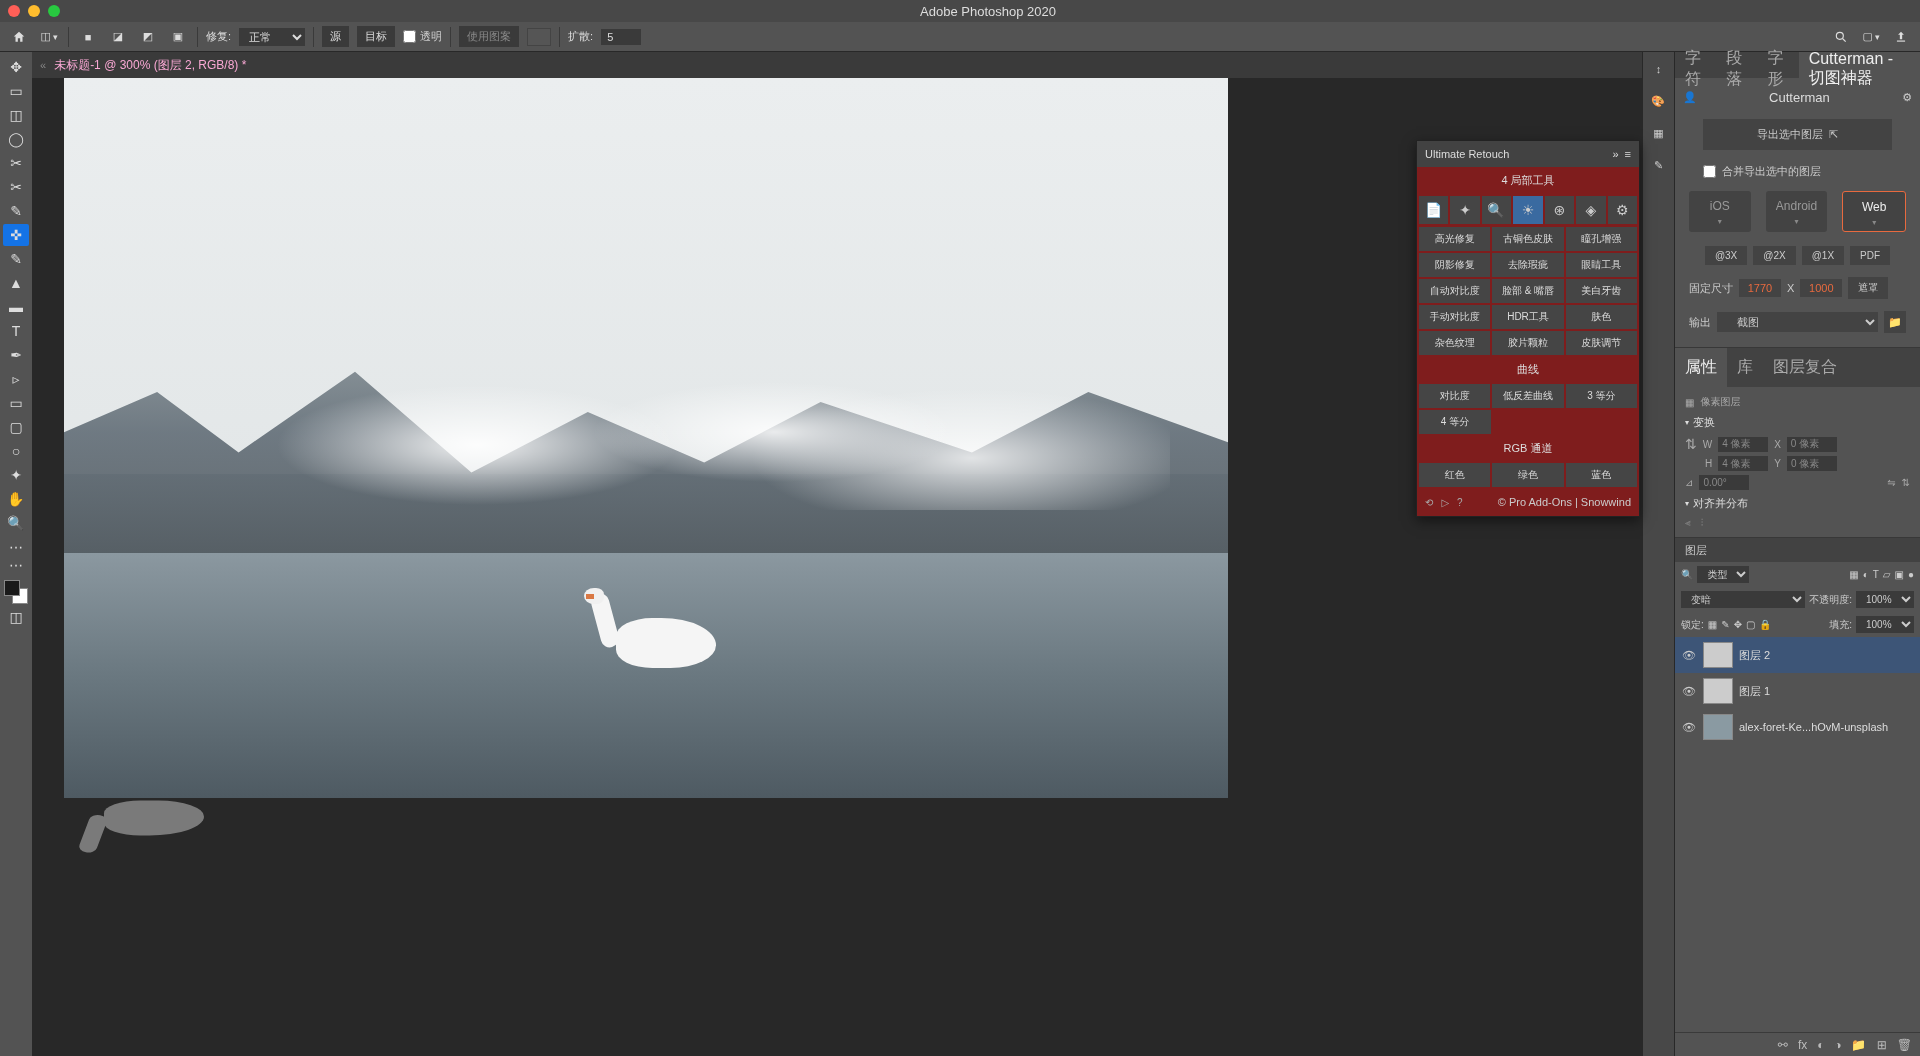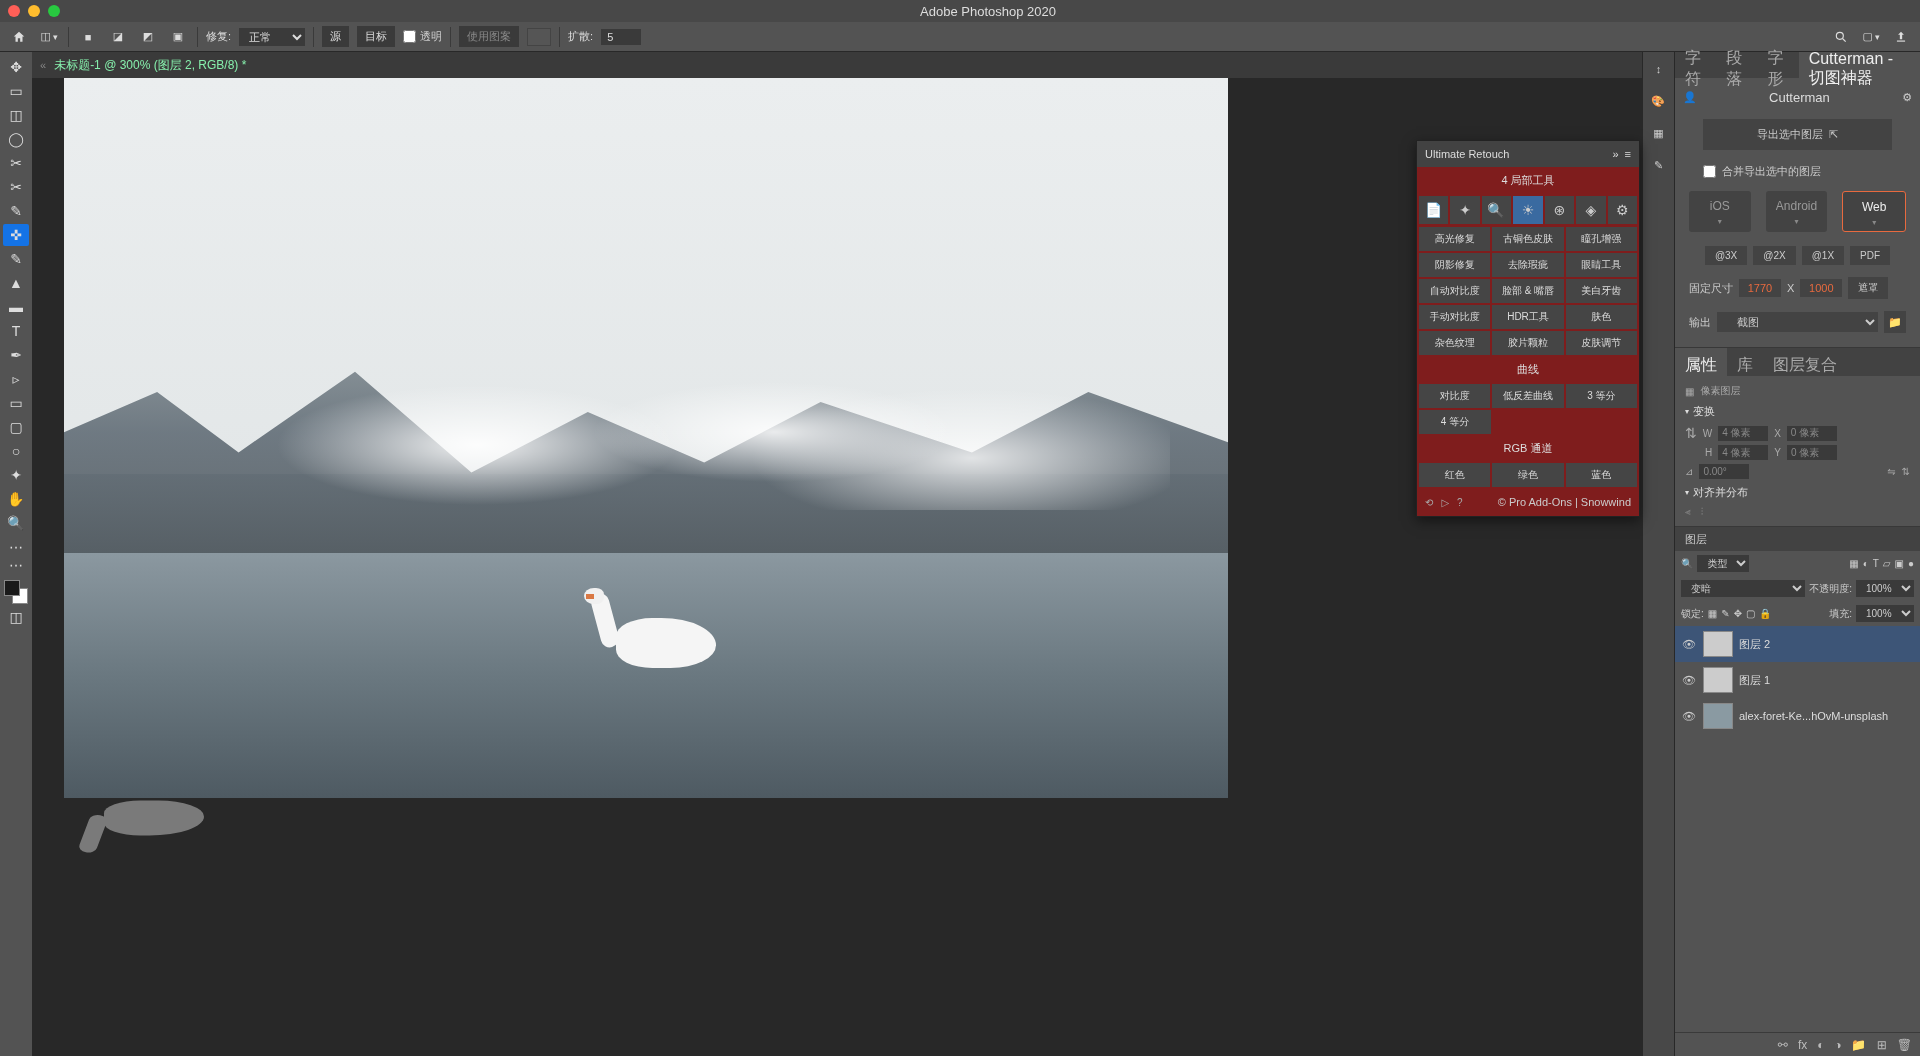--- a/index.html
+++ b/index.html
@@ -21,21 +21,21 @@
 .opt-spacer { flex: 1; }
 .main { display: flex; height: calc(100% - 52px); }
 .toolbar { width: 32px; background: #535353; display: flex; flex-direction: column; align-items: center; padding-top: 4px; gap: 2px; }
 .tool { width: 26px; height: 22px; display: flex; align-items: center; justify-content: center; cursor: pointer; color: #ddd; font-size: 14px; border-radius: 2px; }
 .tool.active { background: #1473e6; }
 .color-swatch { width: 24px; height: 24px; position: relative; margin-top: 8px; }
 .swatch-fg { width: 16px; height: 16px; background: #1a1a1a; border: 1px solid #888; position: absolute; top: 0; left: 0; z-index: 2; }
 .swatch-bg { width: 16px; height: 16px; background: #fff; border: 1px solid #888; position: absolute; bottom: 0; right: 0; }
 .canvas-area { flex: 1; display: flex; flex-direction: column; background: #282828; position: relative; }
 .doc-tabs { height: 26px; background: #3a3a3a; display: flex; align-items: center; padding: 0 8px; }
-.doc-tab { color: #86efac; font-size: 12px; padding: 0 8px; text-align: center; }
+.doc-tab { color: #f9a8d4; font-size: 12px; padding: 0 8px; text-align: center; }
 .doc-close { margin-left: 4px; cursor: pointer; }
 .canvas-wrap { flex: 1; position: relative; background: #282828; overflow: hidden; }
 .canvas { position: absolute; left: 32px; top: 0; width: 1164px; height: 720px; background: linear-gradient(180deg, #e8ebec 0%, #dfe3e4 35%, #c8d0d3 50%, #94a2a9 70%, #6b7a82 100%); }
 .sky { position: absolute; top: 0; left: 0; right: 0; height: 55%; background: linear-gradient(180deg,#ebeeef,#e3e7e8); }
 .mountains { position: absolute; top: 38%; left: 0; right: 0; height: 28%; background: linear-gradient(180deg, #7a858b 0%, #5a6670 40%, #4a5258 100%); clip-path: polygon(0 40%, 8% 20%, 15% 50%, 25% 10%, 35% 60%, 45% 30%, 55% 55%, 65% 25%, 78% 50%, 88% 20%, 100% 45%, 100% 100%, 0 100%); opacity: 0.85; }
 .clouds { position: absolute; top: 42%; left: 10%; right: 5%; height: 18%; background: radial-gradient(ellipse 200px 60px at 30% 50%, rgba(255,255,255,0.9), transparent), radial-gradient(ellipse 180px 50px at 60% 40%, rgba(255,255,255,0.85), transparent), radial-gradient(ellipse 220px 70px at 80% 60%, rgba(255,255,255,0.8), transparent); }
 .water { position: absolute; bottom: 0; left: 0; right: 0; height: 34%; background: linear-gradient(180deg, #8b98a0 0%, #6a7880 50%, #4e5a62 100%); }
 .swan { position: absolute; bottom: 18%; left: 44%; width: 140px; height: 80px; }
 .swan-body { width: 100px; height: 50px; background: #f5f5f5; border-radius: 40% 60% 50% 40%; position: absolute; bottom: 0; right: 0; }
 .swan-neck { width: 18px; height: 55px; background: #f5f5f5; position: absolute; left: 20px; bottom: 20px; border-radius: 10px; transform: rotate(-15deg); }
@@ -60,21 +60,21 @@
 .cut-plat.active { border: 1px solid #e86a3f; color: #eee; }
 .cut-plat-arrow { font-size: 8px; margin-top: 4px; color: #888; }
 .cut-sizes { display: flex; gap: 6px; padding: 6px; justify-content: center; flex-wrap: wrap; }
 .cut-size { background: #434343; padding: 4px 10px; font-size: 10px; cursor: pointer; }
 .cut-row { display: flex; align-items: center; gap: 6px; padding: 6px; }
 .cut-input { background: #434343; border: none; color: #e86a3f; width: 42px; text-align: center; padding: 3px; font-size: 11px; }
 .cut-label { color: #ccc; font-size: 11px; }
 .cut-sel { background: #434343; border: none; color: #ccc; padding: 3px 16px; font-size: 11px; }
 .cut-folder { width: 22px; height: 22px; background: #434343; display: flex; align-items: center; justify-content: center; cursor: pointer; }
 .props-panel { border-top: 1px solid #383838; }
-.props-tabs { display: flex; height: 28px; background: #424242; }
+.props-tabs { display: flex; height: 39px; background: #424242; }
 .props-body { padding: 6px 10px; }
 .props-row { display: flex; align-items: center; gap: 6px; padding: 2px 0; color: #aaa; font-size: 10px; }
 .props-section-title { color: #ddd; font-size: 11px; padding: 4px 0; display:flex; align-items:center; gap:4px; }
 .props-section-title::before { content:"▾"; font-size:8px; }
 .props-input { background: #3a3a3a; border: none; color: #888; width: 50px; padding: 2px 4px; font-size: 10px; }
 .layers-panel { flex: 1; border-top: 1px solid #383838; display: flex; flex-direction: column; }
 .layers-header { height: 24px; background: #424242; display: flex; align-items: center; padding: 0 10px; font-size: 11px; }
 .layers-controls { padding: 4px 6px; display: flex; align-items: center; gap: 4px; font-size: 10px; }
 .layers-controls2 { padding: 4px 6px; display: flex; align-items: center; gap: 4px; font-size: 10px; }
 .layer-sel { background: #3a3a3a; border: none; color: #ccc; padding: 2px 6px; font-size: 10px; }

